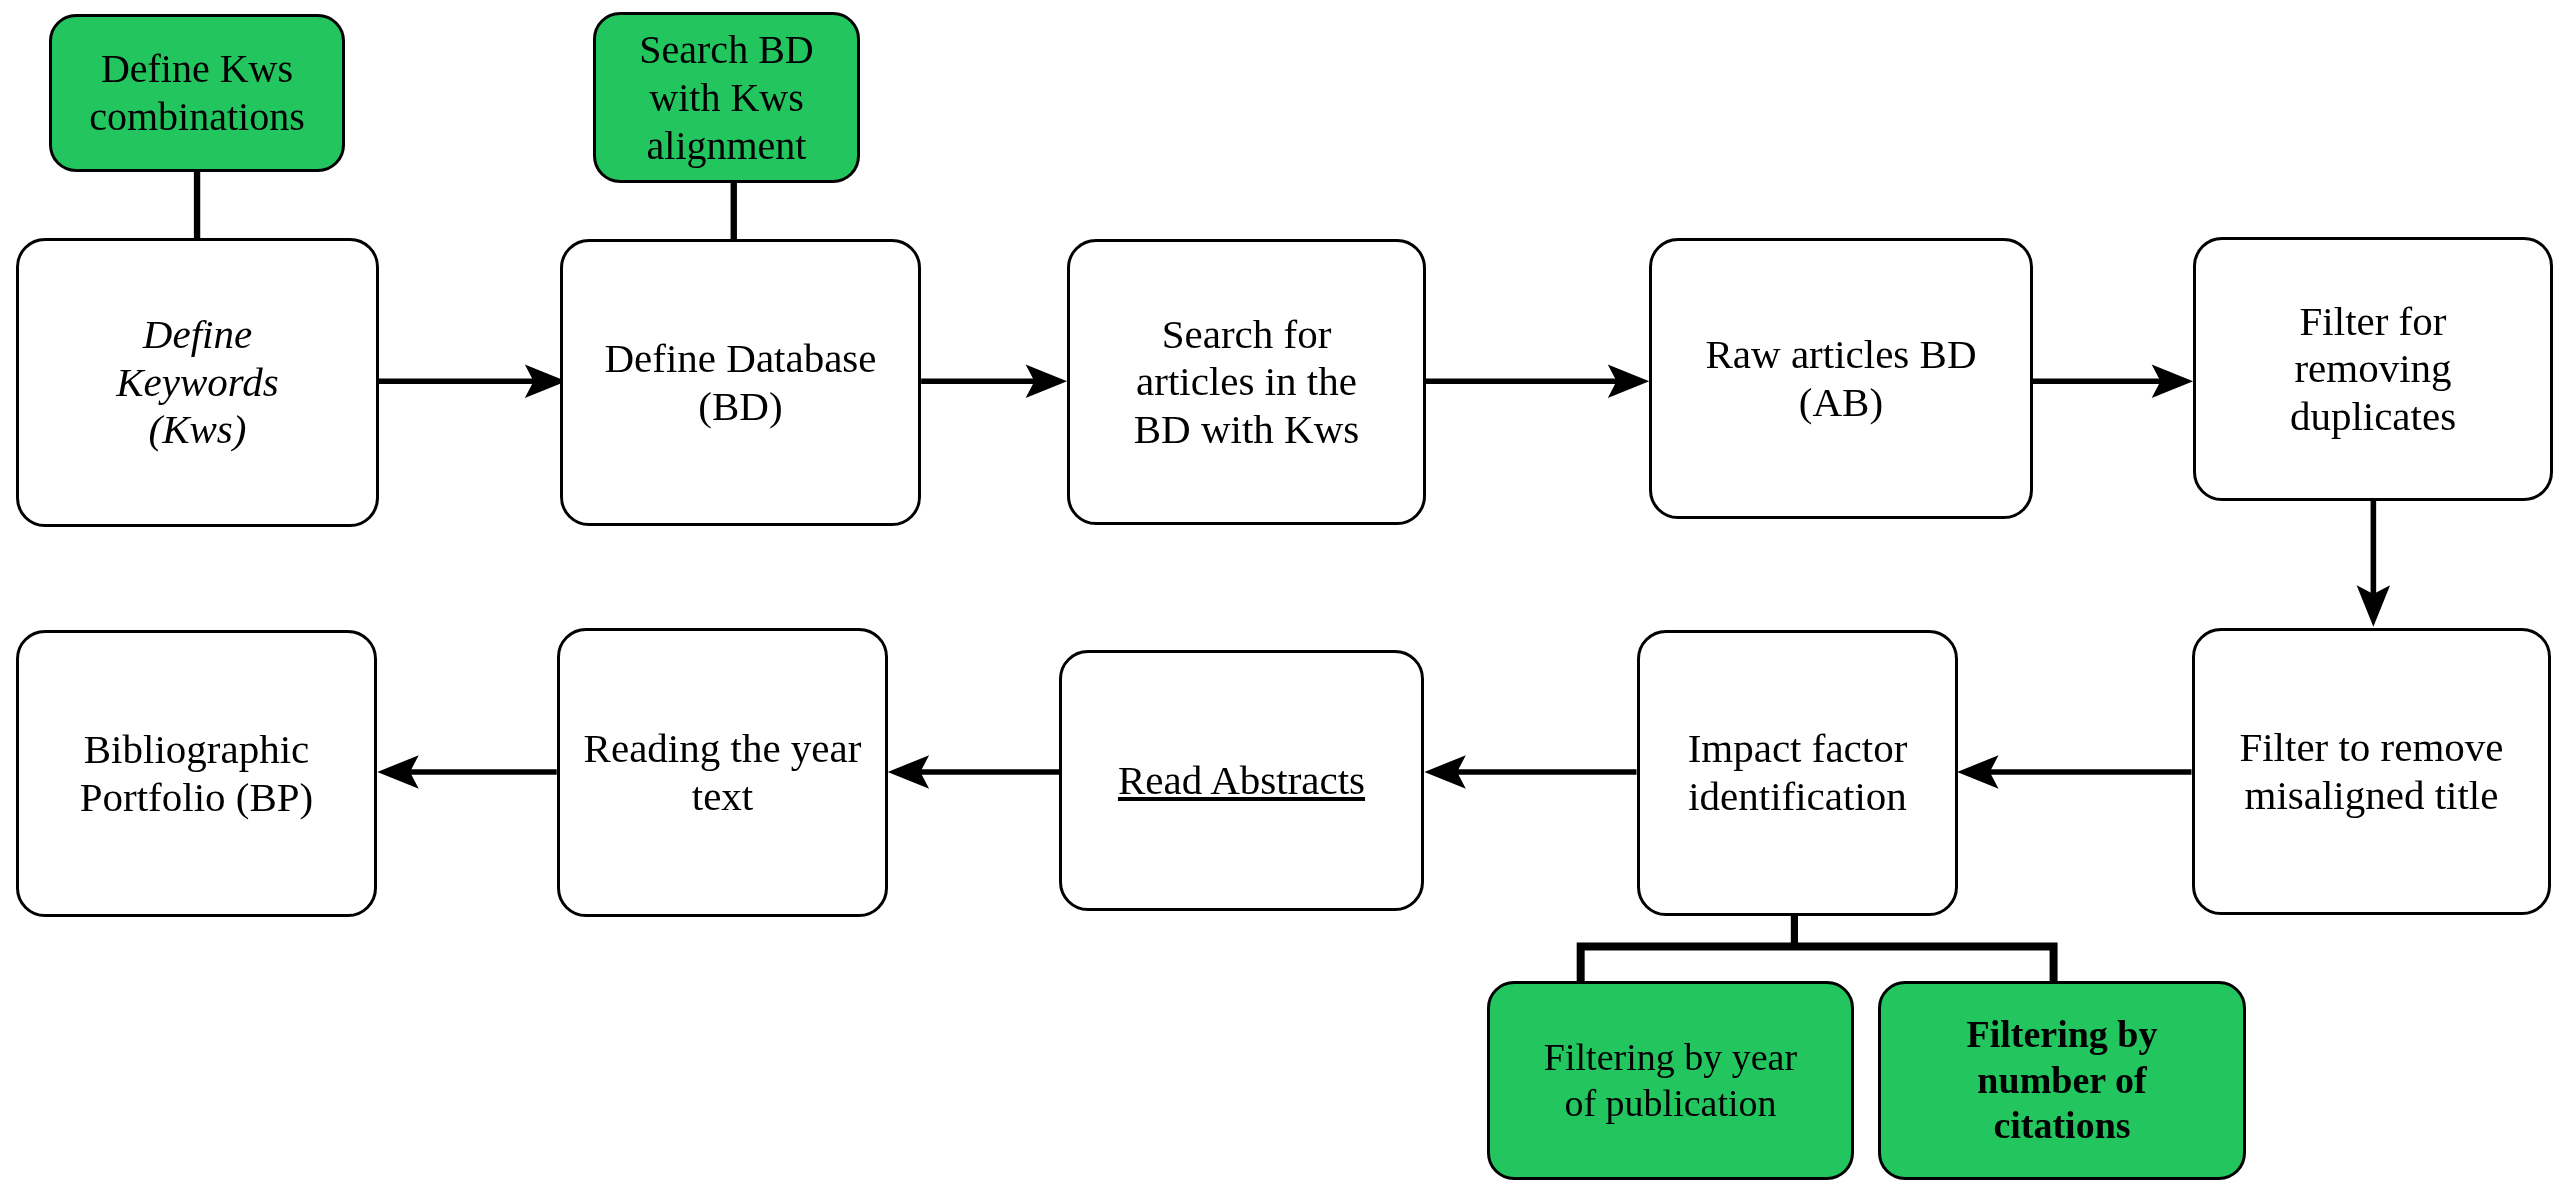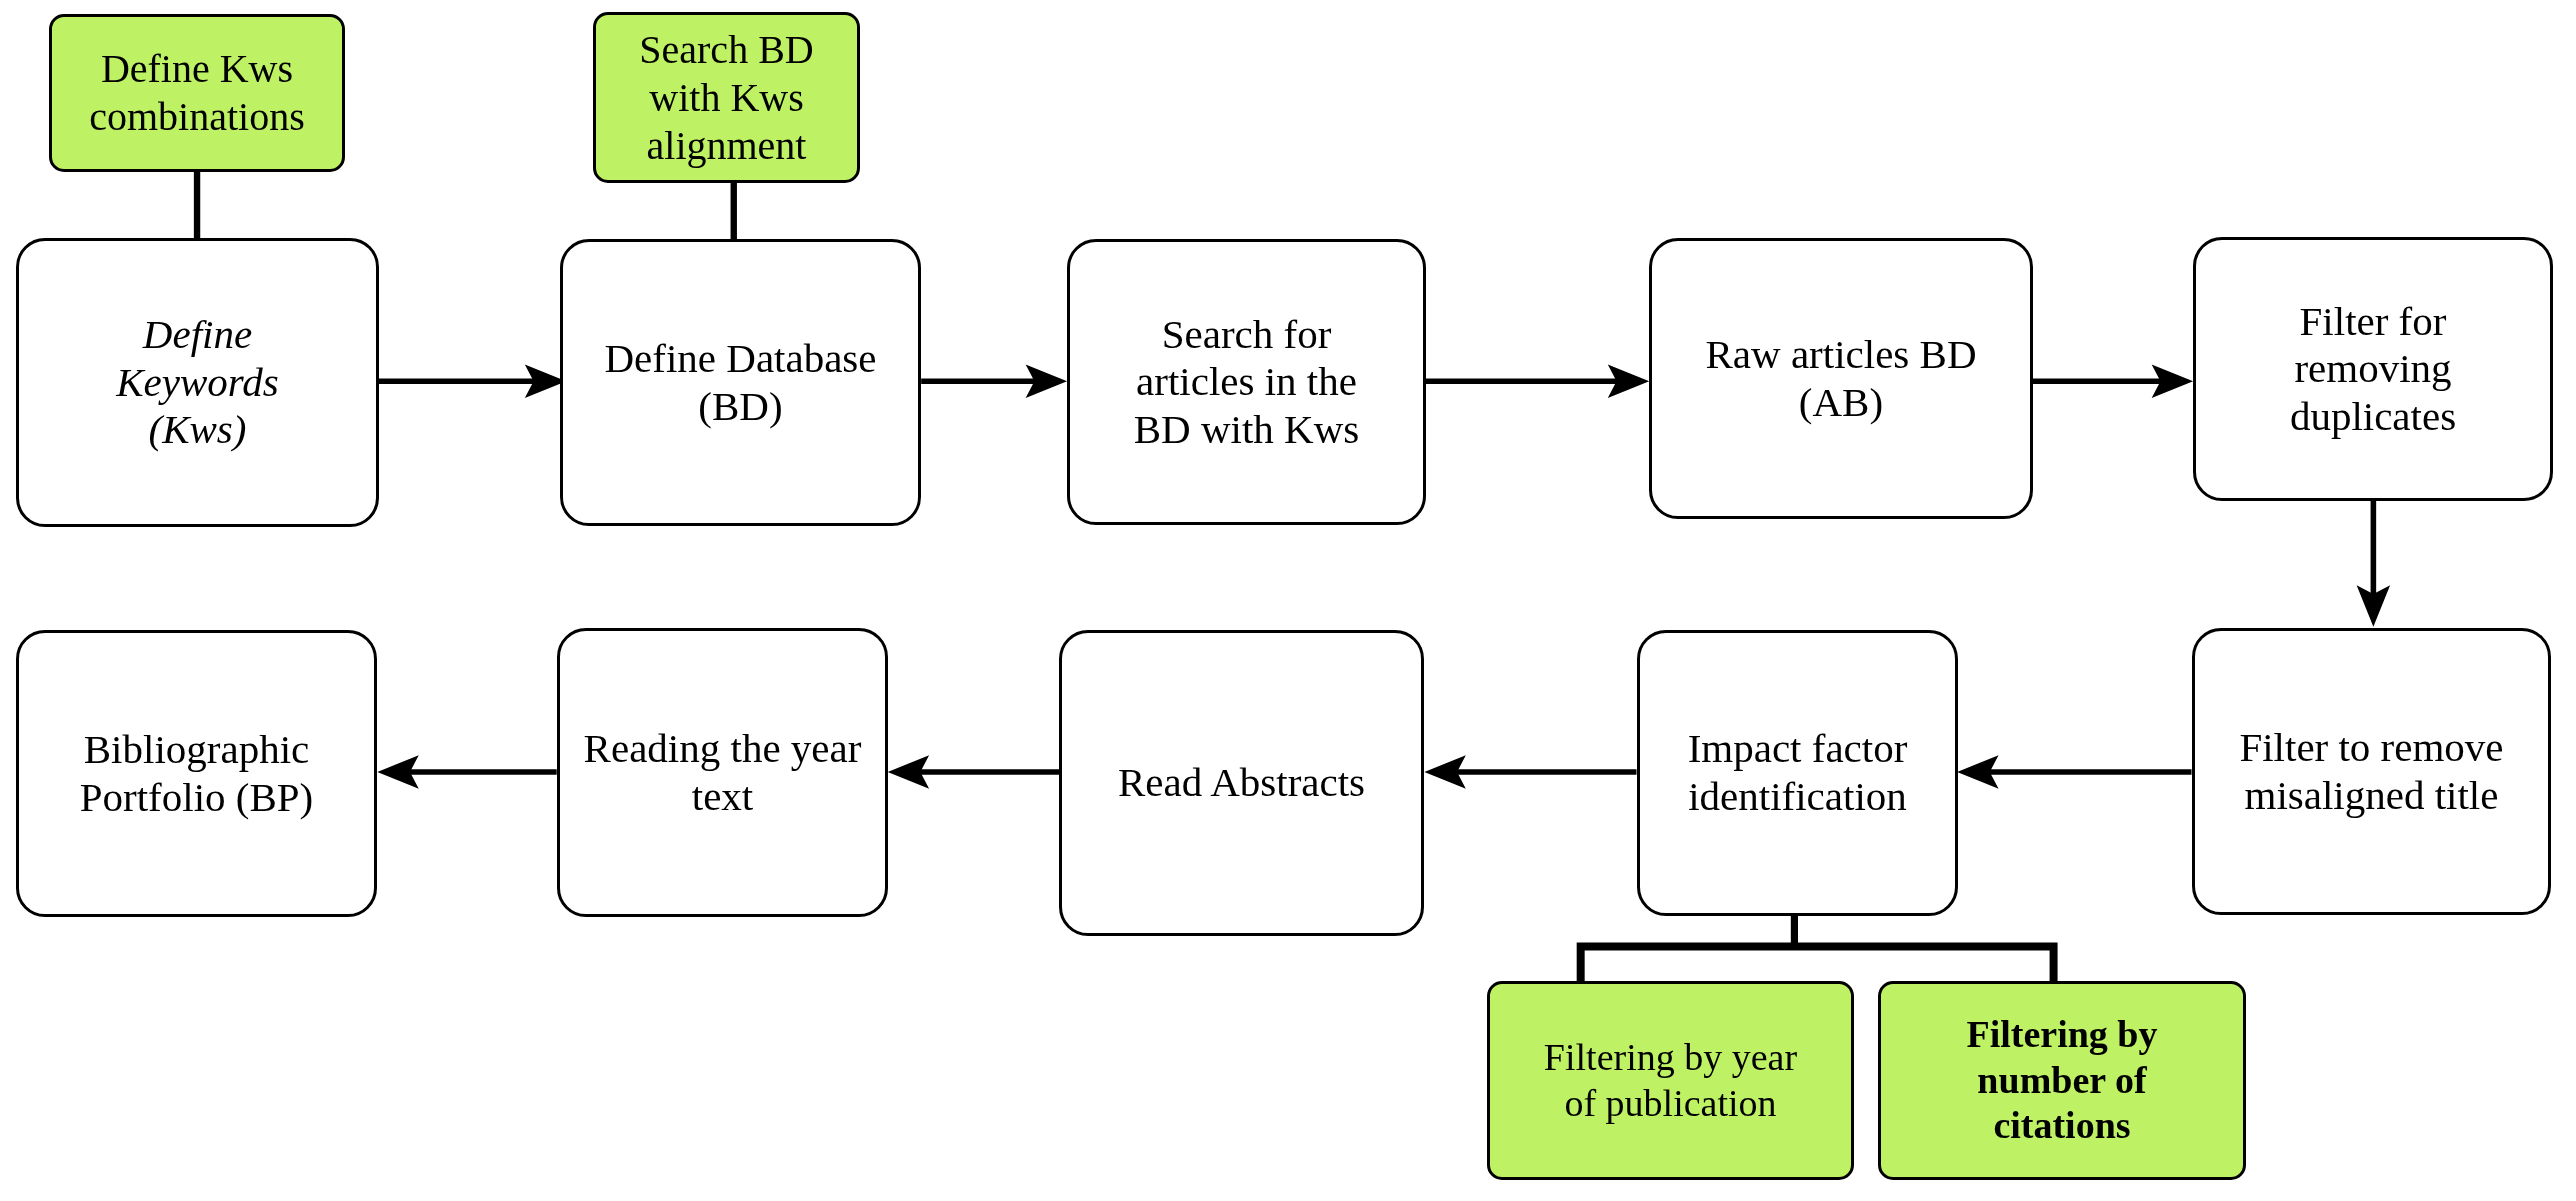--- a/index.html
+++ b/index.html
@@ -25,24 +25,24 @@
     display: flex;
     align-items: center;
     justify-content: center;
     text-align: center;
     white-space: pre-line;
     font-size: 41px;
     line-height: 1.16;
     padding: 6.4px;
   }
   .node.annotation {
-    background: #bef264;
+    background: #22c55e;
     font-size: 40px;
     line-height: 1.2;
-    border-radius: 15px;
+    border-radius: 27px;
   }
   .node.annotation.small { font-size: 38px; }
 </style>
 </head>
 <body>
 
 <div class="canvas">
 
   <svg class="edges" viewBox="0 0 3230 1506" xmlns="http://www.w3.org/2000/svg">
 
@@ -90,21 +90,21 @@
   <div class="node" style="left:1649px; top:238px; width:384px; height:281px;">Raw articles BD
 (AB)</div>
   <div class="node" style="left:2193px; top:237px; width:360px; height:264px;">Filter for
 removing
 duplicates</div>
 
   <div class="node" style="left:16px; top:630px; width:361px; height:287px;">Bibliographic
 Portfolio (BP)</div>
   <div class="node" style="left:557px; top:628px; width:331px; height:289px;">Reading the year
 text</div>
-  <div class="node" style="left:1059px; top:630px; width:365px; height:306px;">Read Abstracts</div>
+  <div class="node" style="left:1059px; top:650px; width:365px; height:261px;text-decoration:underline;">Read Abstracts</div>
   <div class="node" style="left:1637px; top:630px; width:321px; height:286px;">Impact factor
 identification</div>
   <div class="node" style="left:2192px; top:628px; width:359px; height:287px;">Filter to remove
 misaligned title</div>
 
   <div class="node annotation small" style="left:1487px; top:981px; width:367px; height:199px;">Filtering by year
 of publication</div>
   <div class="node annotation small" style="left:1878px; top:981px; width:368px; height:199px;font-weight:bold;">Filtering by
 number of
 citations</div>

